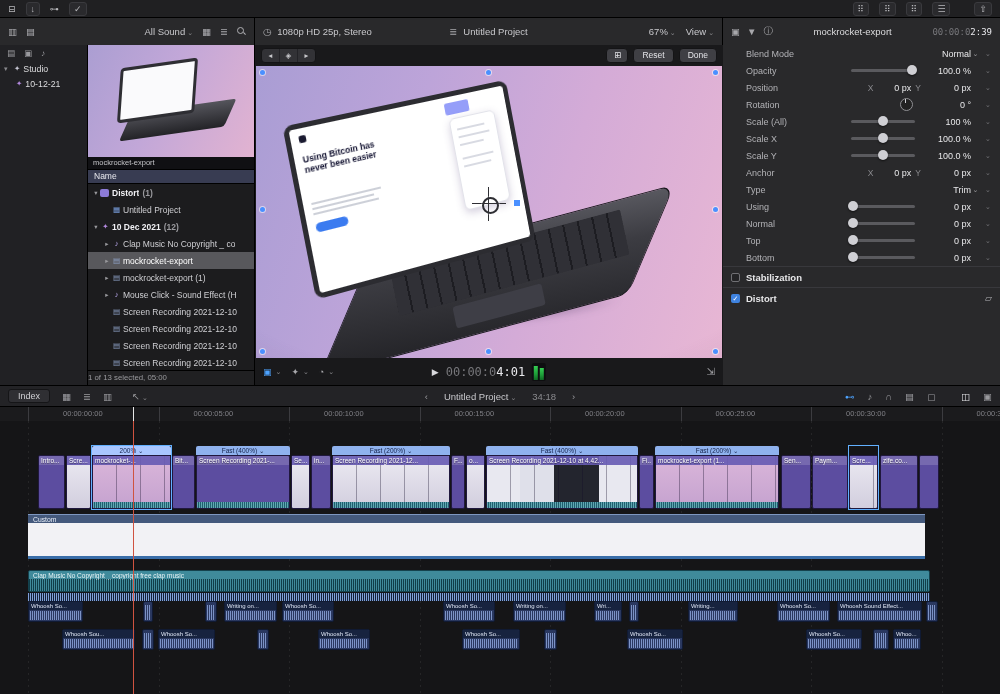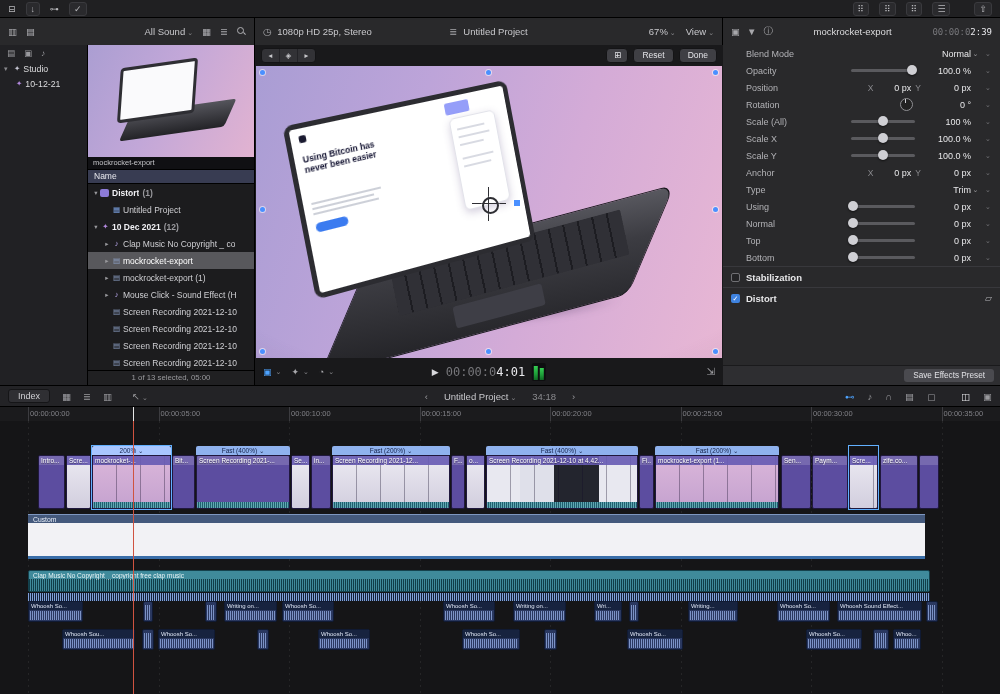--- a/index.html
+++ b/index.html
@@ -55,21 +55,21 @@
   .b-row.sel{background:#58585c;color:#fff;}
   .b-disc{width:8px;text-align:center;color:#9a9a9e;font-size:6.5px;flex:0 0 8px;}
   .b-ic{flex:0 0 11px;text-align:center;font-size:7.5px;color:#9aa6c8;height:9px;line-height:9px;}
   .ic-folder{background:#8d7bd8;width:9px;height:8px;border-radius:2px;flex:0 0 9px;margin-right:2px;}
   .ic-project{color:#7aa0e0;}
   .ic-music{color:#b9a8ec;}
   .ic-film{color:#8fa3c8;}
   .ic-star{color:#b48ae0;}
   .b-lb{overflow:hidden;text-overflow:ellipsis;margin-left:1px;}
   .b-ct{color:#9a9a9e;margin-left:3px;}
-  #b-status{height:14px;line-height:13px;border-top:1px solid #000;background:#202022;color:#9a9a9e;font-size:7.8px;text-align:center;}
+  #b-status{height:14px;line-height:13px;border-top:1px solid #000;background:#202022;color:#9a9a9e;font-size:7.8px;text-align:left;}
 
   
   #viewer{position:absolute;left:255px;top:0;width:468px;height:340px;background:#19191b;}
   #v-topbar{position:absolute;left:0;top:0;width:100%;height:21px;display:flex;align-items:center;padding:0 6px;box-sizing:border-box;}
   .vbtn-group{display:flex;background:#323236;border:1px solid #141416;border-radius:4px;overflow:hidden;}
   .vbtn{width:17px;height:13px;line-height:13px;text-align:center;font-size:7.5px;color:#c8c8cc;border-right:1px solid #232327;}
   .vbtn:last-child{border-right:none;}
   .pillbtn{height:13px;line-height:13px;padding:0 8px;background:#3f3f44;border:1px solid #141416;border-radius:4px;color:#e4e4e8;font-size:8.5px;margin-left:5px;}
   .iconbtn{width:20px;text-align:center;padding:0;}
   #v-canvas{position:absolute;left:1px;top:21px;width:466px;height:292px;overflow:hidden;
@@ -136,21 +136,21 @@
   #index-btn{background:#2f2f33;border:1px solid #151517;border-radius:3px;padding:1px 9px;color:#d0d0d4;font-size:9px;}
   .tlicon{color:#9a9a9e;font-size:9.5px;}
   .tl-center{position:absolute;left:50%;transform:translateX(-50%);display:flex;align-items:center;gap:16px;}
   .tl-right{margin-left:auto;display:flex;align-items:center;gap:13px;}
   .blue{color:#4da3ff !important;}
   .lit2{color:#e0e0e4 !important;}
 
   
   #ruler{position:absolute;left:0;top:407px;width:1000px;height:14px;background:#1b1b1d;border-bottom:1px solid #2a2a2e;}
   .r-tick{position:absolute;top:0;height:14px;width:1px;background:#3c3c40;}
-  .r-lab{position:absolute;top:2px;font-size:7.5px;color:#808086;white-space:nowrap;}
+  .r-lab{position:absolute;top:2px;font-size:7.5px;color:#808086;white-space:nowrap;padding-left:33px;}
 
   
   #tracks{position:absolute;left:0;top:421px;width:1000px;height:273px;background:#151517;overflow:hidden;}
   .grid{position:absolute;top:0;bottom:0;width:1px;z-index:0;
         background-image:repeating-linear-gradient(180deg,rgba(255,255,255,.07) 0 2px,transparent 2px 6px);}
   .clip{position:absolute;top:25px;height:63px;z-index:2;}
   .clip.sel{outline:1.5px solid #62b0ff;z-index:3;}
   .retime{position:absolute;top:0;left:0;right:0;height:9px;background:#8fb2ee;color:#15224a;font-size:6.5px;line-height:9px;text-align:center;border-radius:2px 2px 0 0;overflow:hidden;white-space:nowrap;}
   .clip.sel .retime{background:#a9c6ff;}
   .cbody{position:absolute;top:9px;left:0;right:0;bottom:0;border:1px solid #20183e;border-radius:2px;overflow:hidden;}
@@ -543,23 +543,20 @@
           <div class="i-head">
             <div class="i-cb off"></div>
             <div class="i-hl">Stabilization</div>
           </div>
           <div class="i-head">
             <div class="i-cb on">✓</div>
             <div class="i-hl">Distort</div>
             <div class="i-hicon">▱</div>
           </div>
         </div>
-      <div id="insp-bottom">
-        <span id="save-preset">Save Effects Preset</span>
-      </div>
     </div>
   </div>
 
   <div id="tltb">
     <span id="index-btn">Index</span>
     <span class="tlicon">▦</span>
     <span class="tlicon">≣</span>
     <span class="tlicon">▥</span>
     <span class="tlicon" style="margin-left:8px"><span>↖</span><span class="dimchev">⌄</span></span>
     <div class="tl-center">

